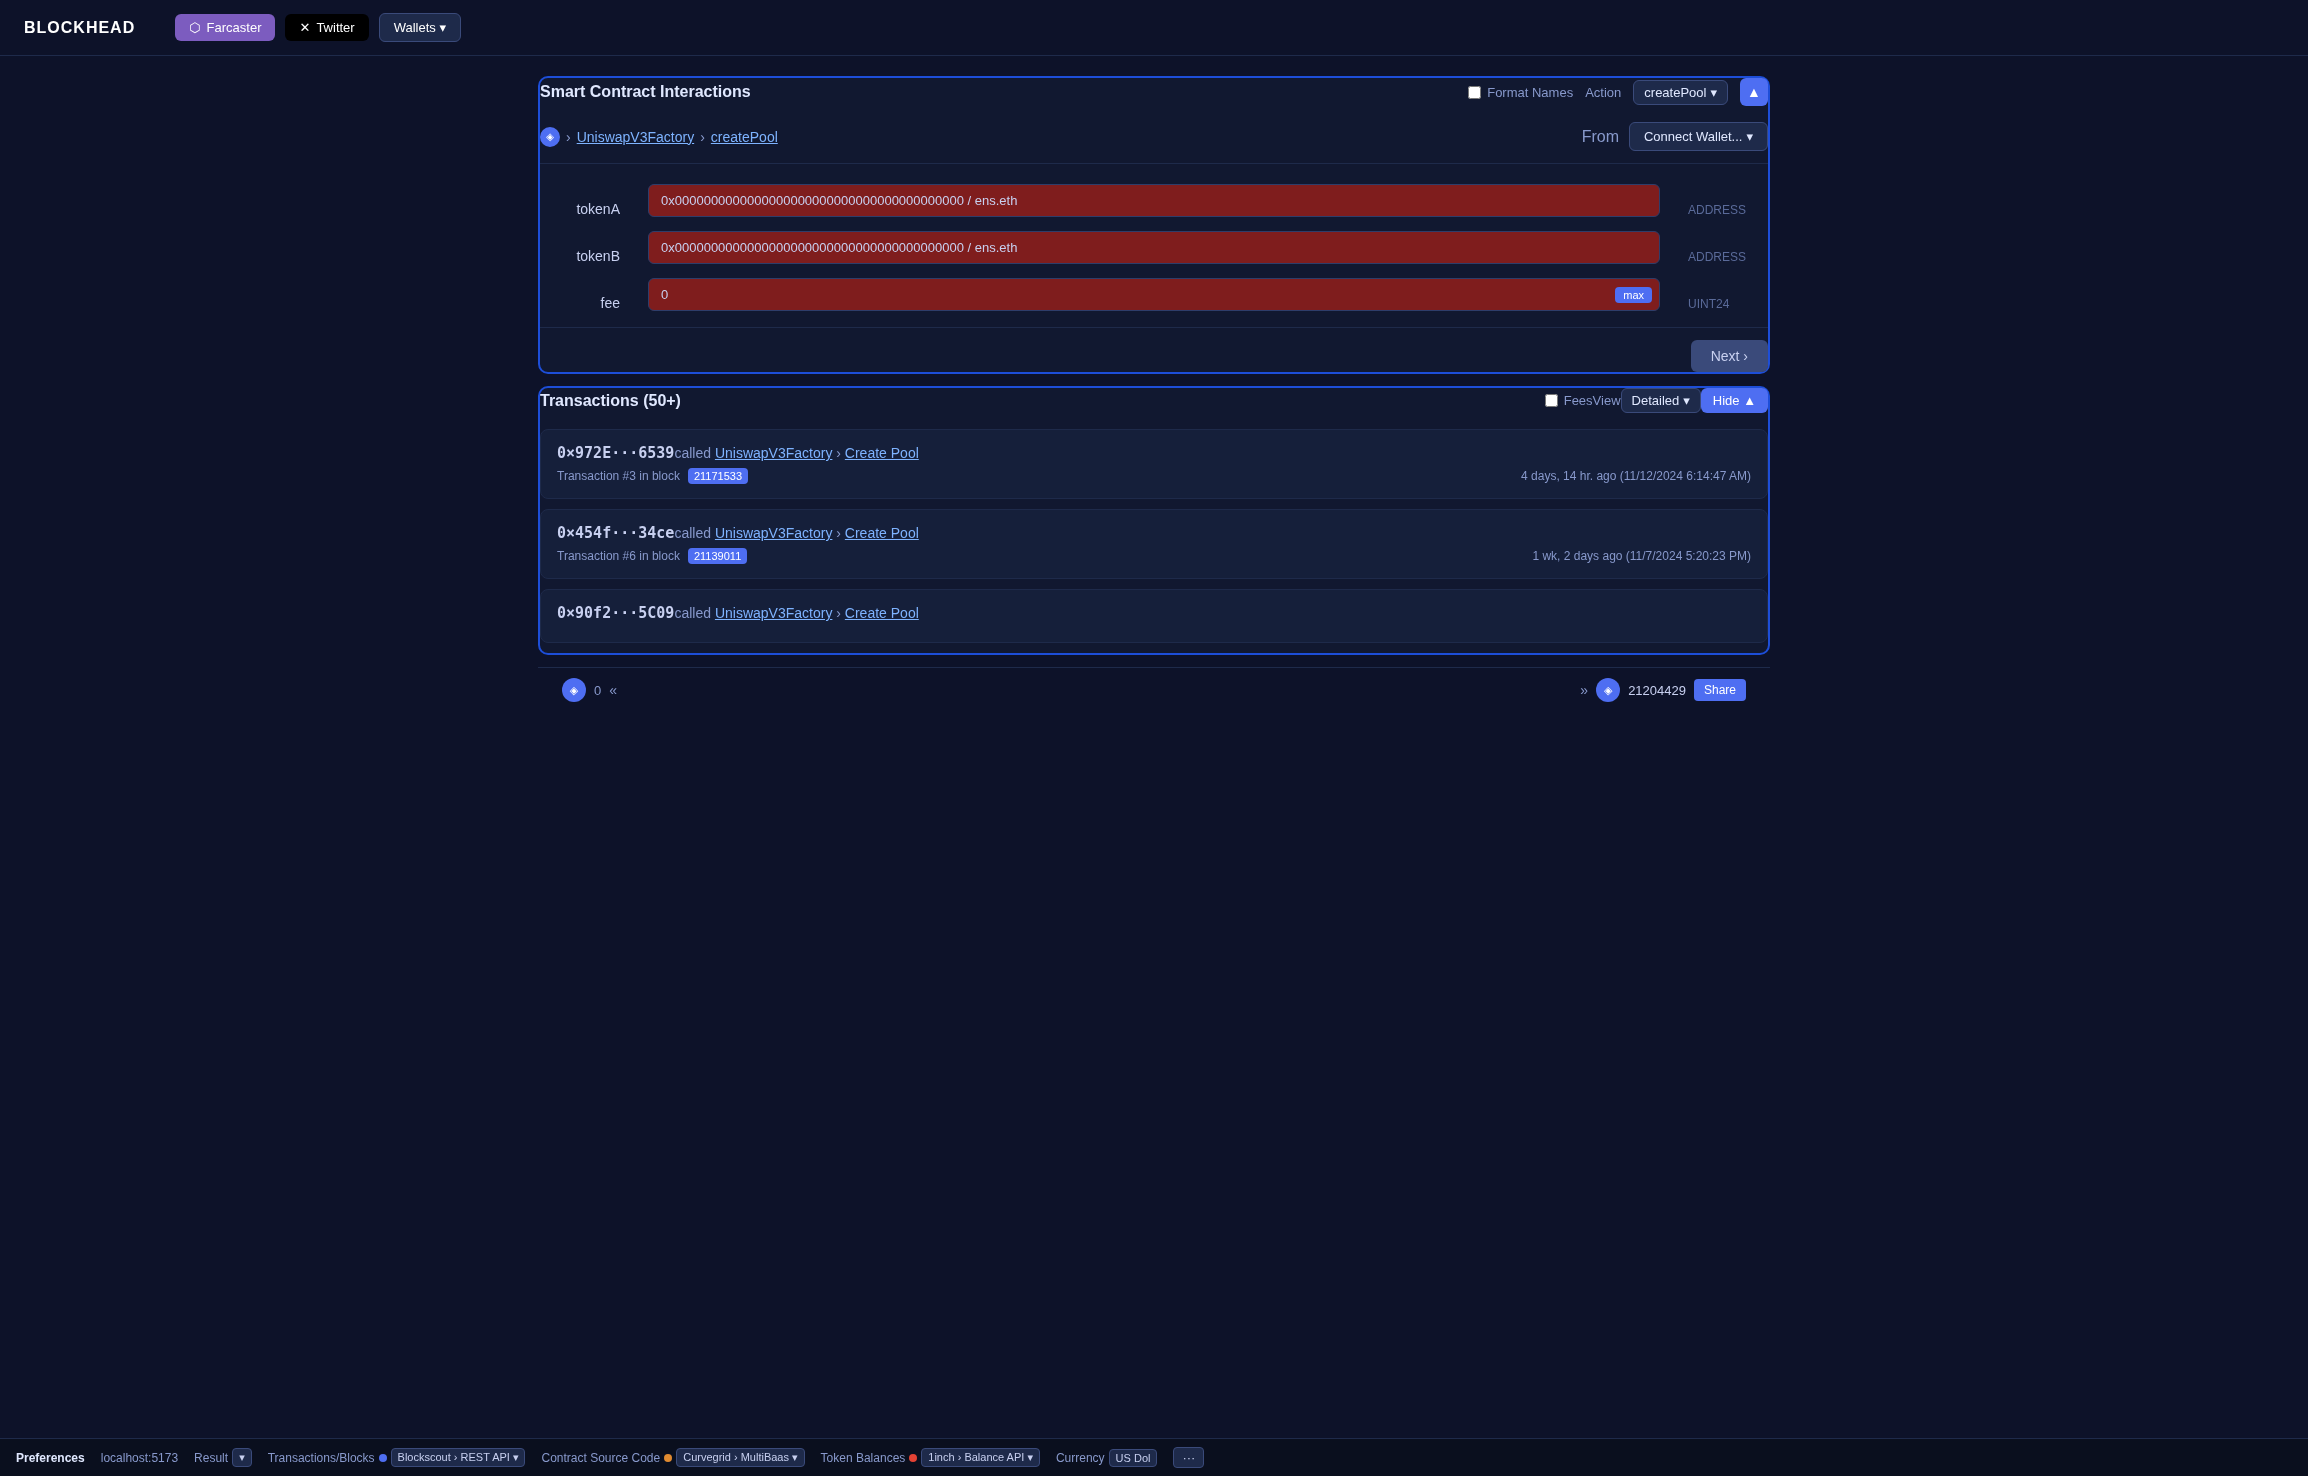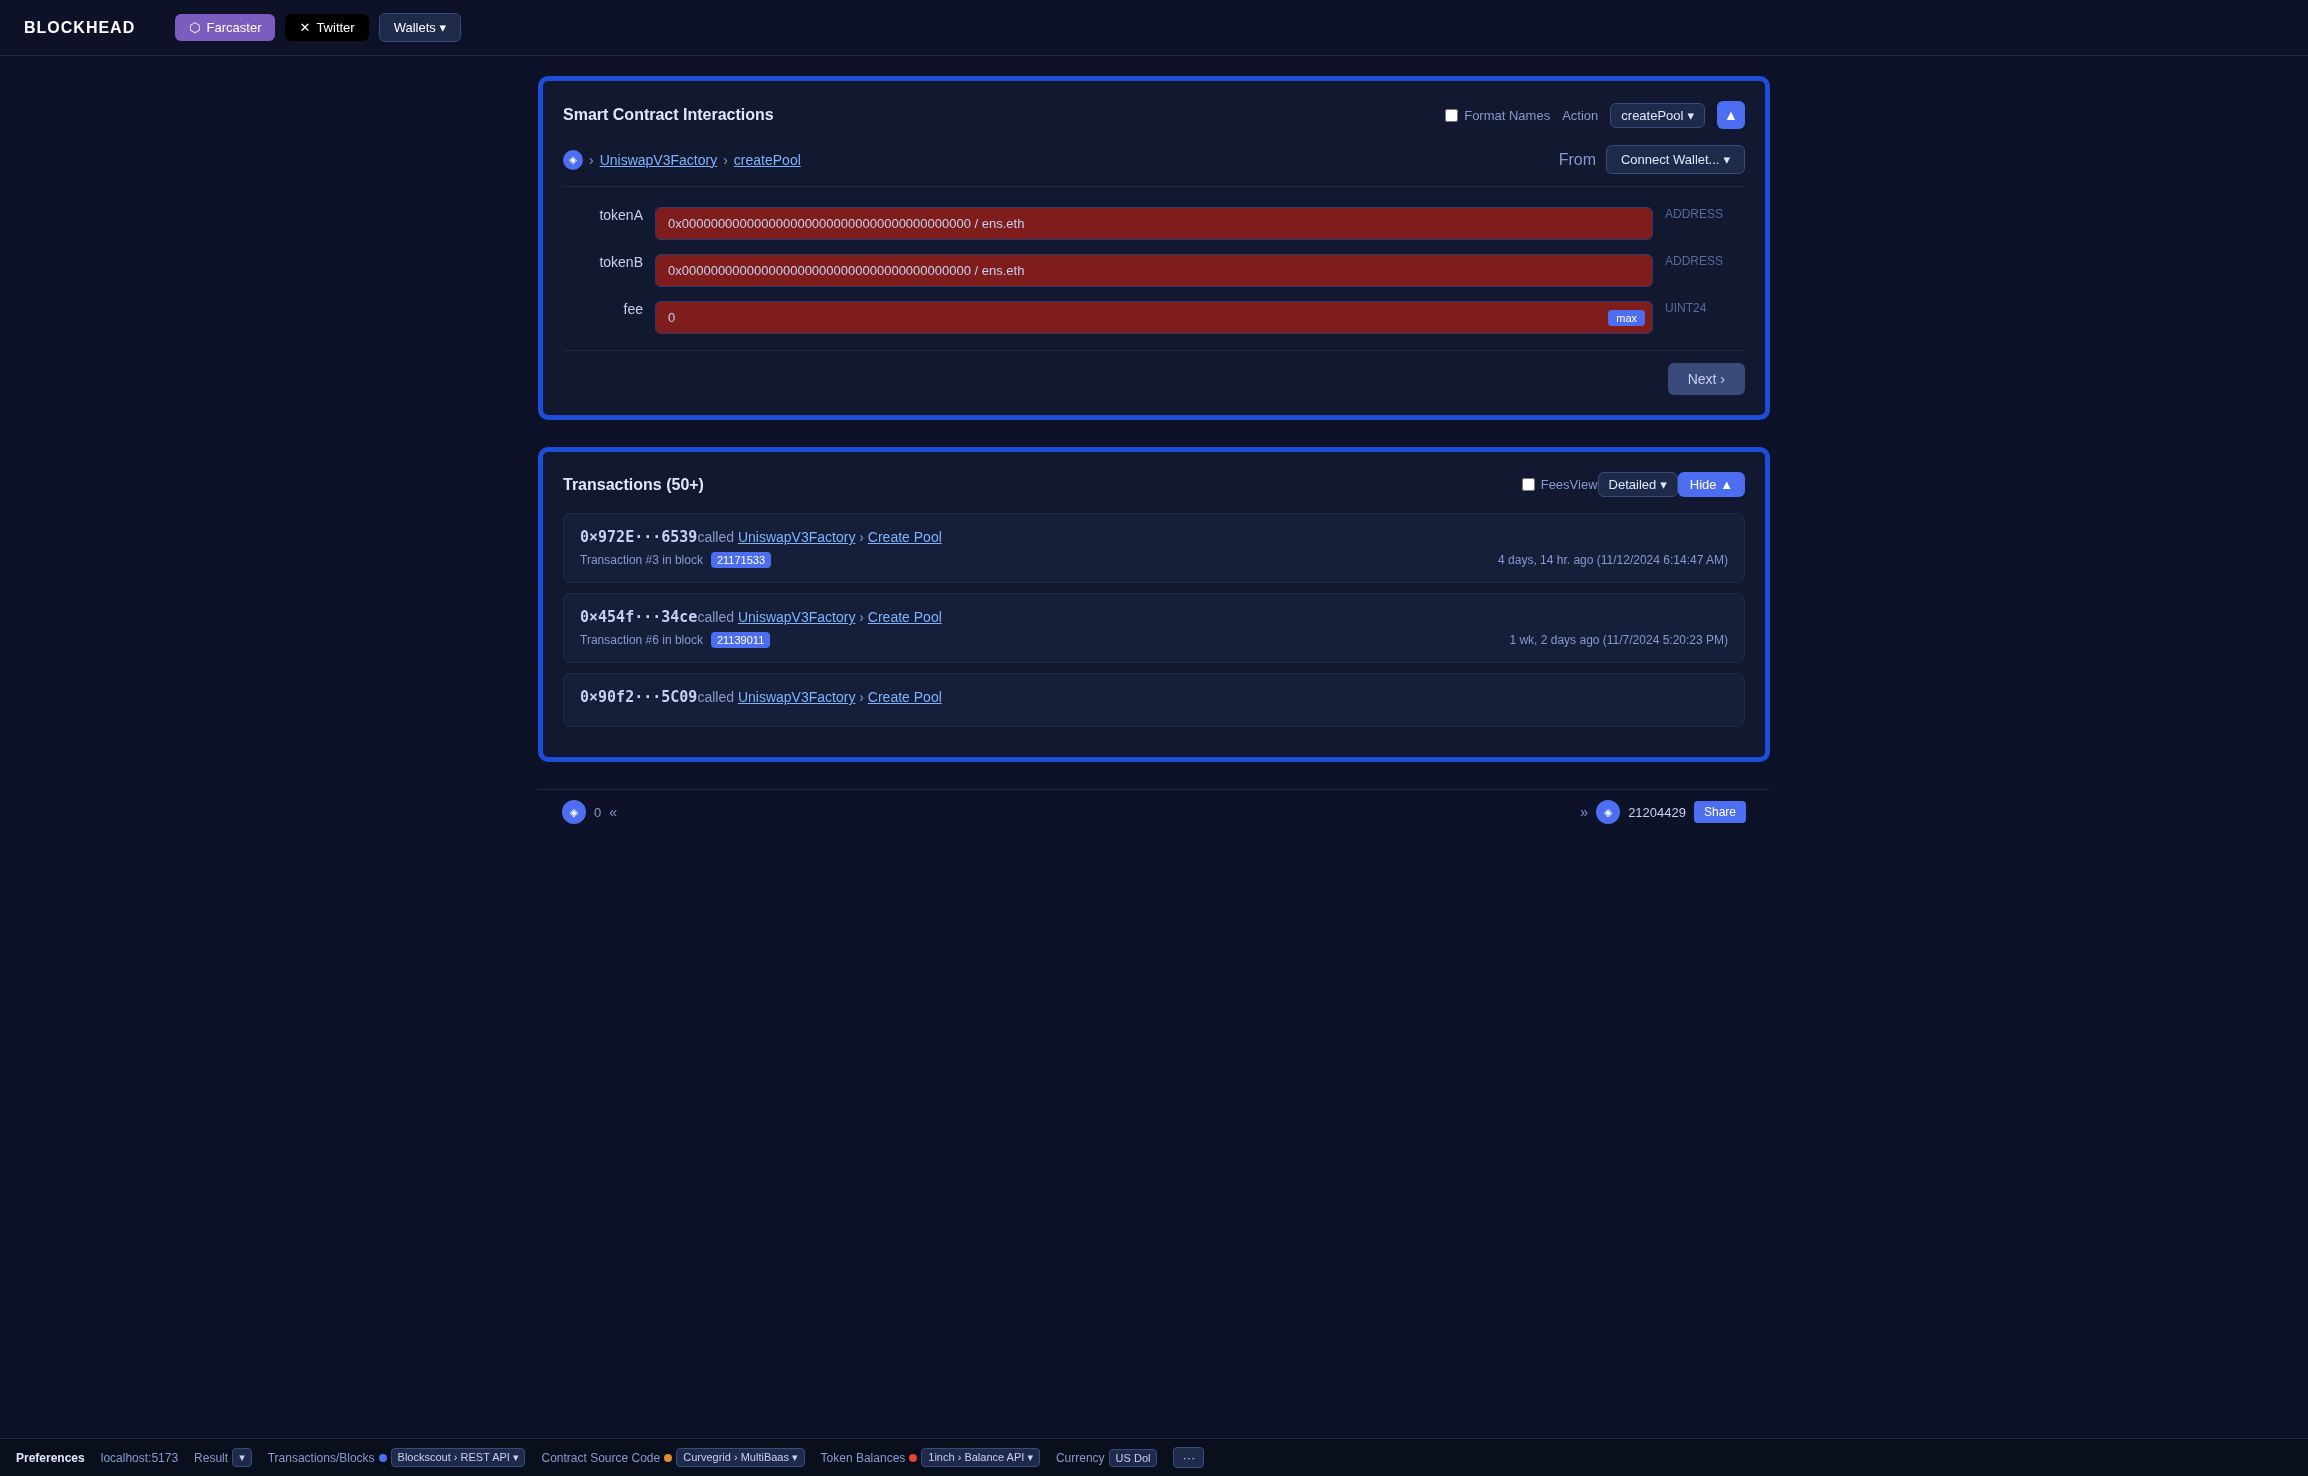--- a/index.html
+++ b/index.html
@@ -86,23 +86,22 @@
     .main {
       padding: 20px 24px;
       max-width: 1280px;
       margin: 0 auto;
     }
 
     
     .section-card {
       background: #111830;
       border-radius: 10px;
-      padding: 20px;
-      margin-bottom: 27px;
-      border: 5px solid #1d4ed8;
+      margin-bottom: 12px;
+      border: 2px solid #1d4ed8;
     }
     .section-header {
       display: flex;
       align-items: center;
       justify-content: space-between;
       margin-bottom: 16px;
     }
     .section-title {
       font-size: 16px;
       font-weight: 600;
@@ -206,23 +205,23 @@
       cursor: pointer;
       font-size: 13px;
       display: flex;
       align-items: center;
       gap: 4px;
     }
 
     
     .form-row {
       display: flex;
-      align-items: flex-start;
+      align-items: flex-end;
       margin-bottom: 14px;
-      gap: 12px;
+      gap: 28px;
     }
     .form-label {
       width: 80px;
       text-align: right;
       color: #c8d0f0;
       font-size: 14px;
       flex-shrink: 0;
     }
     .form-input-wrap {
       flex: 1;

